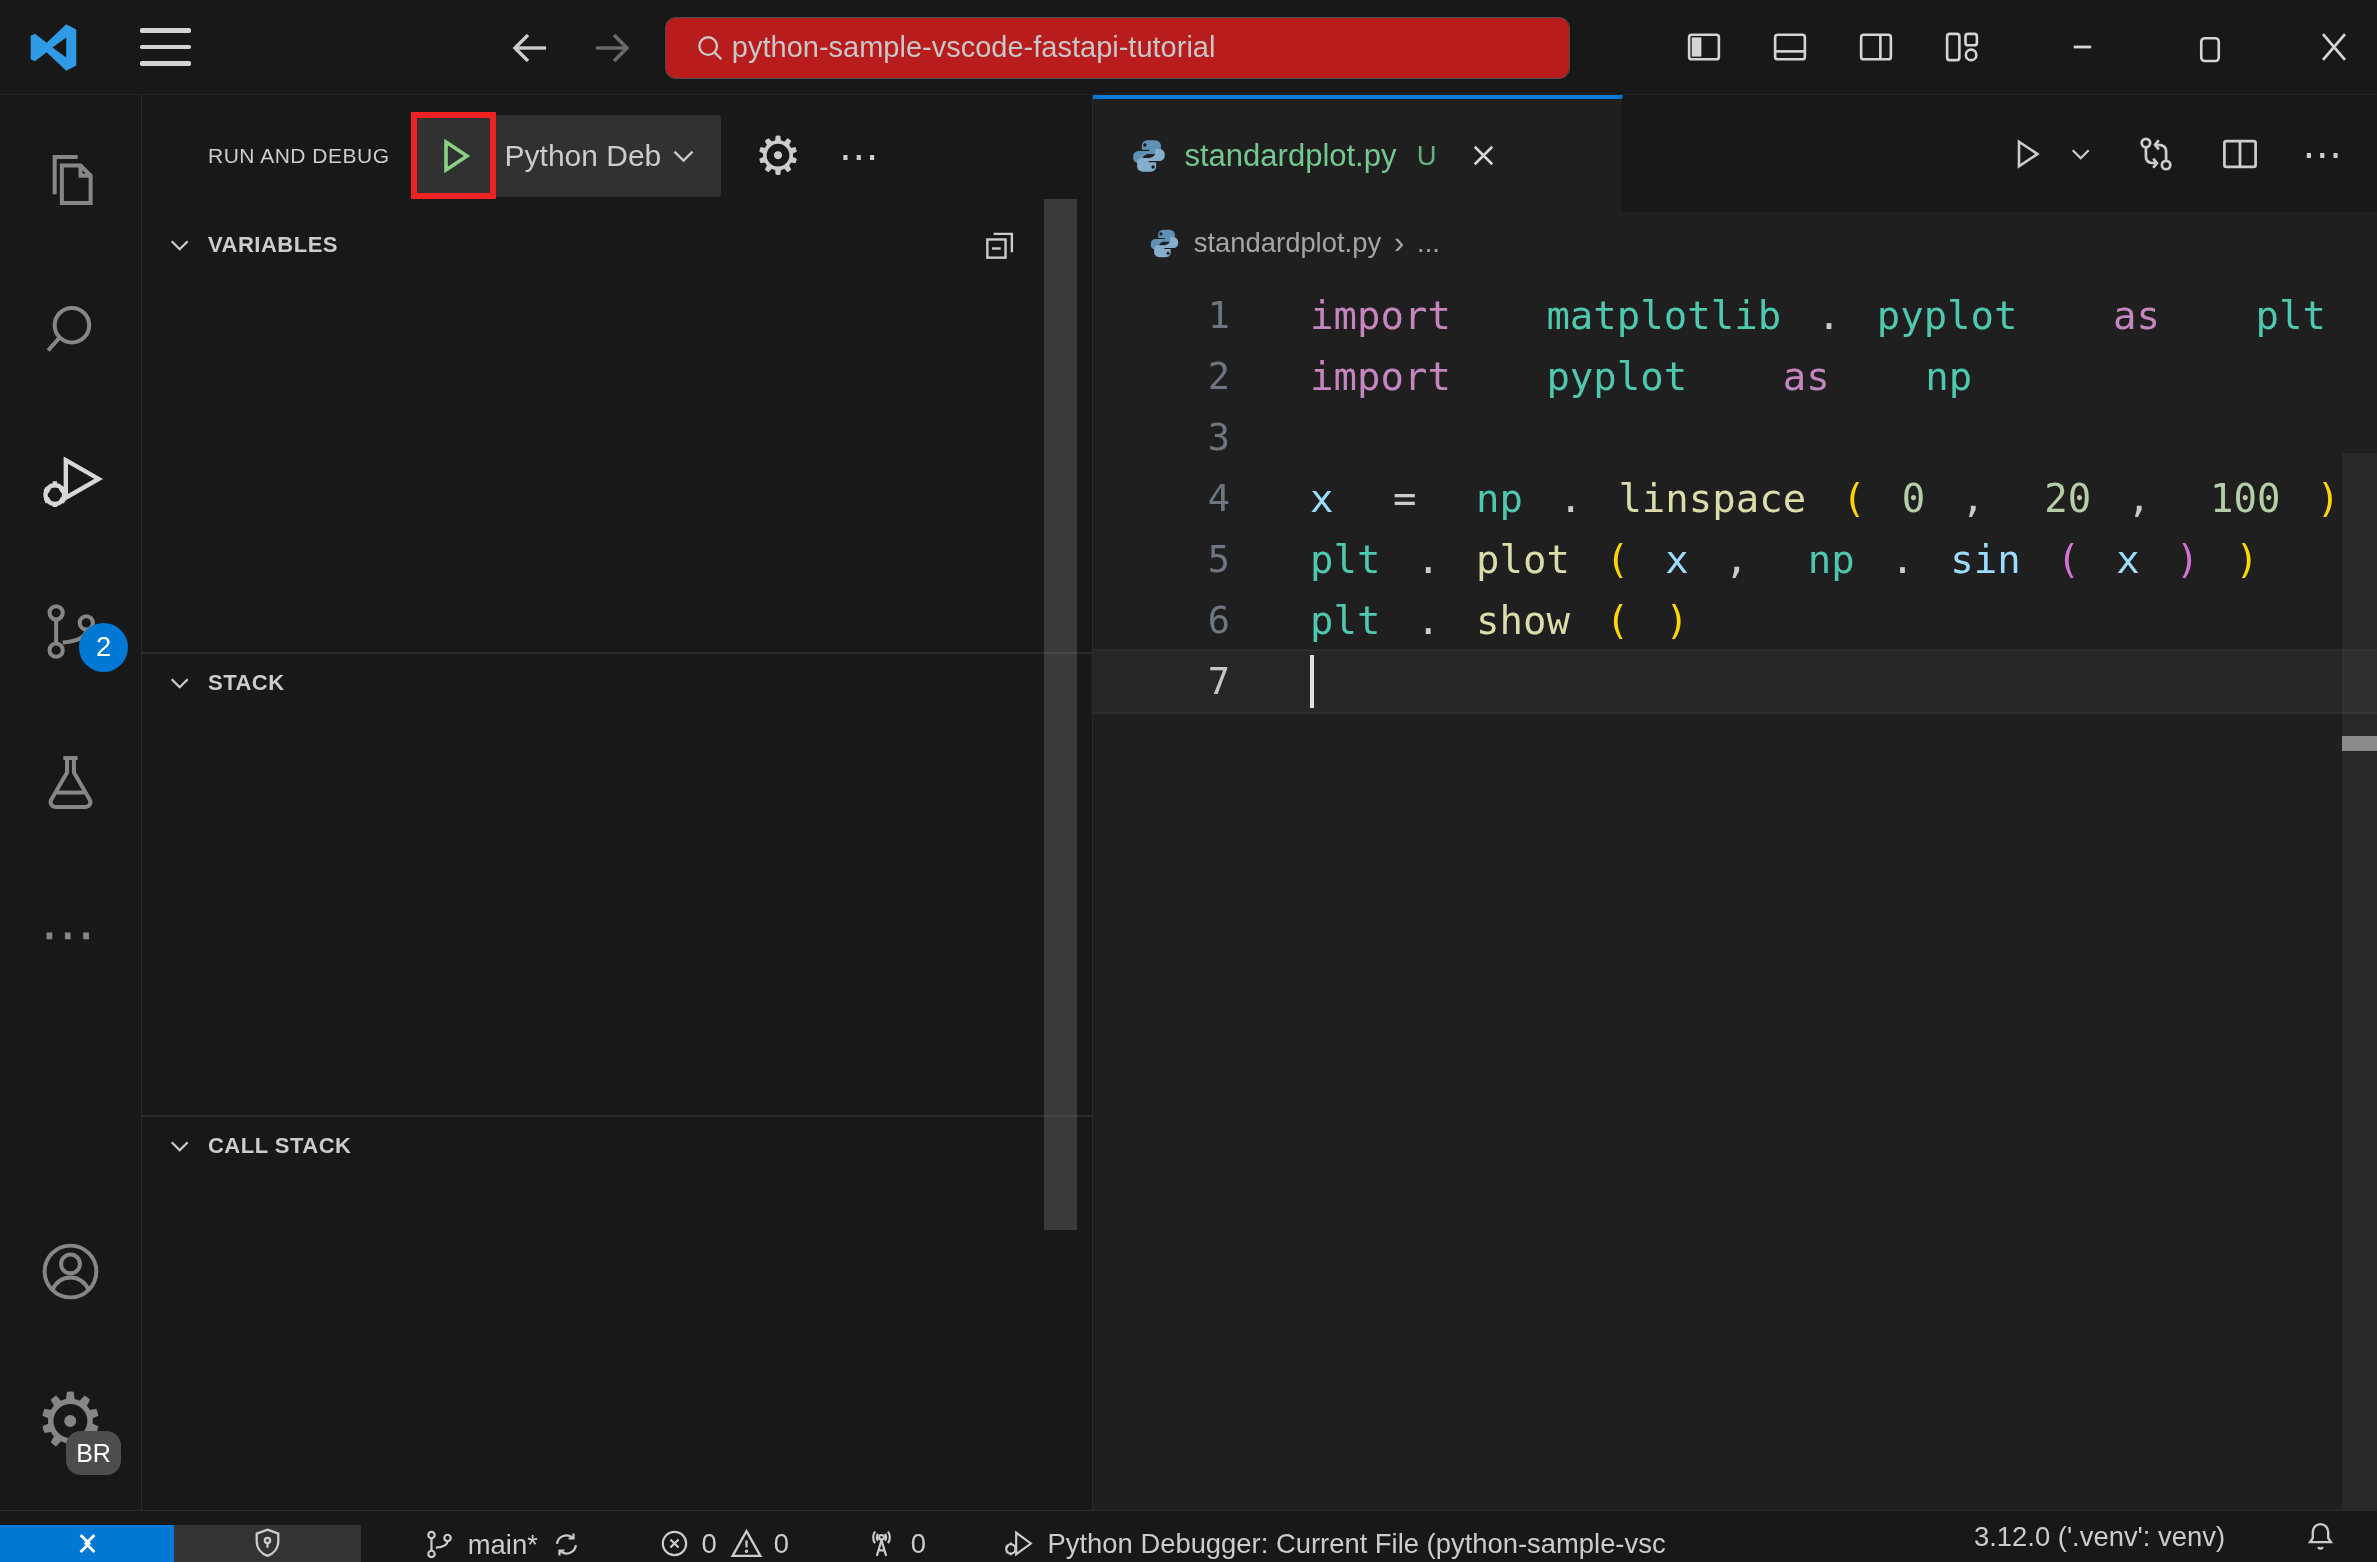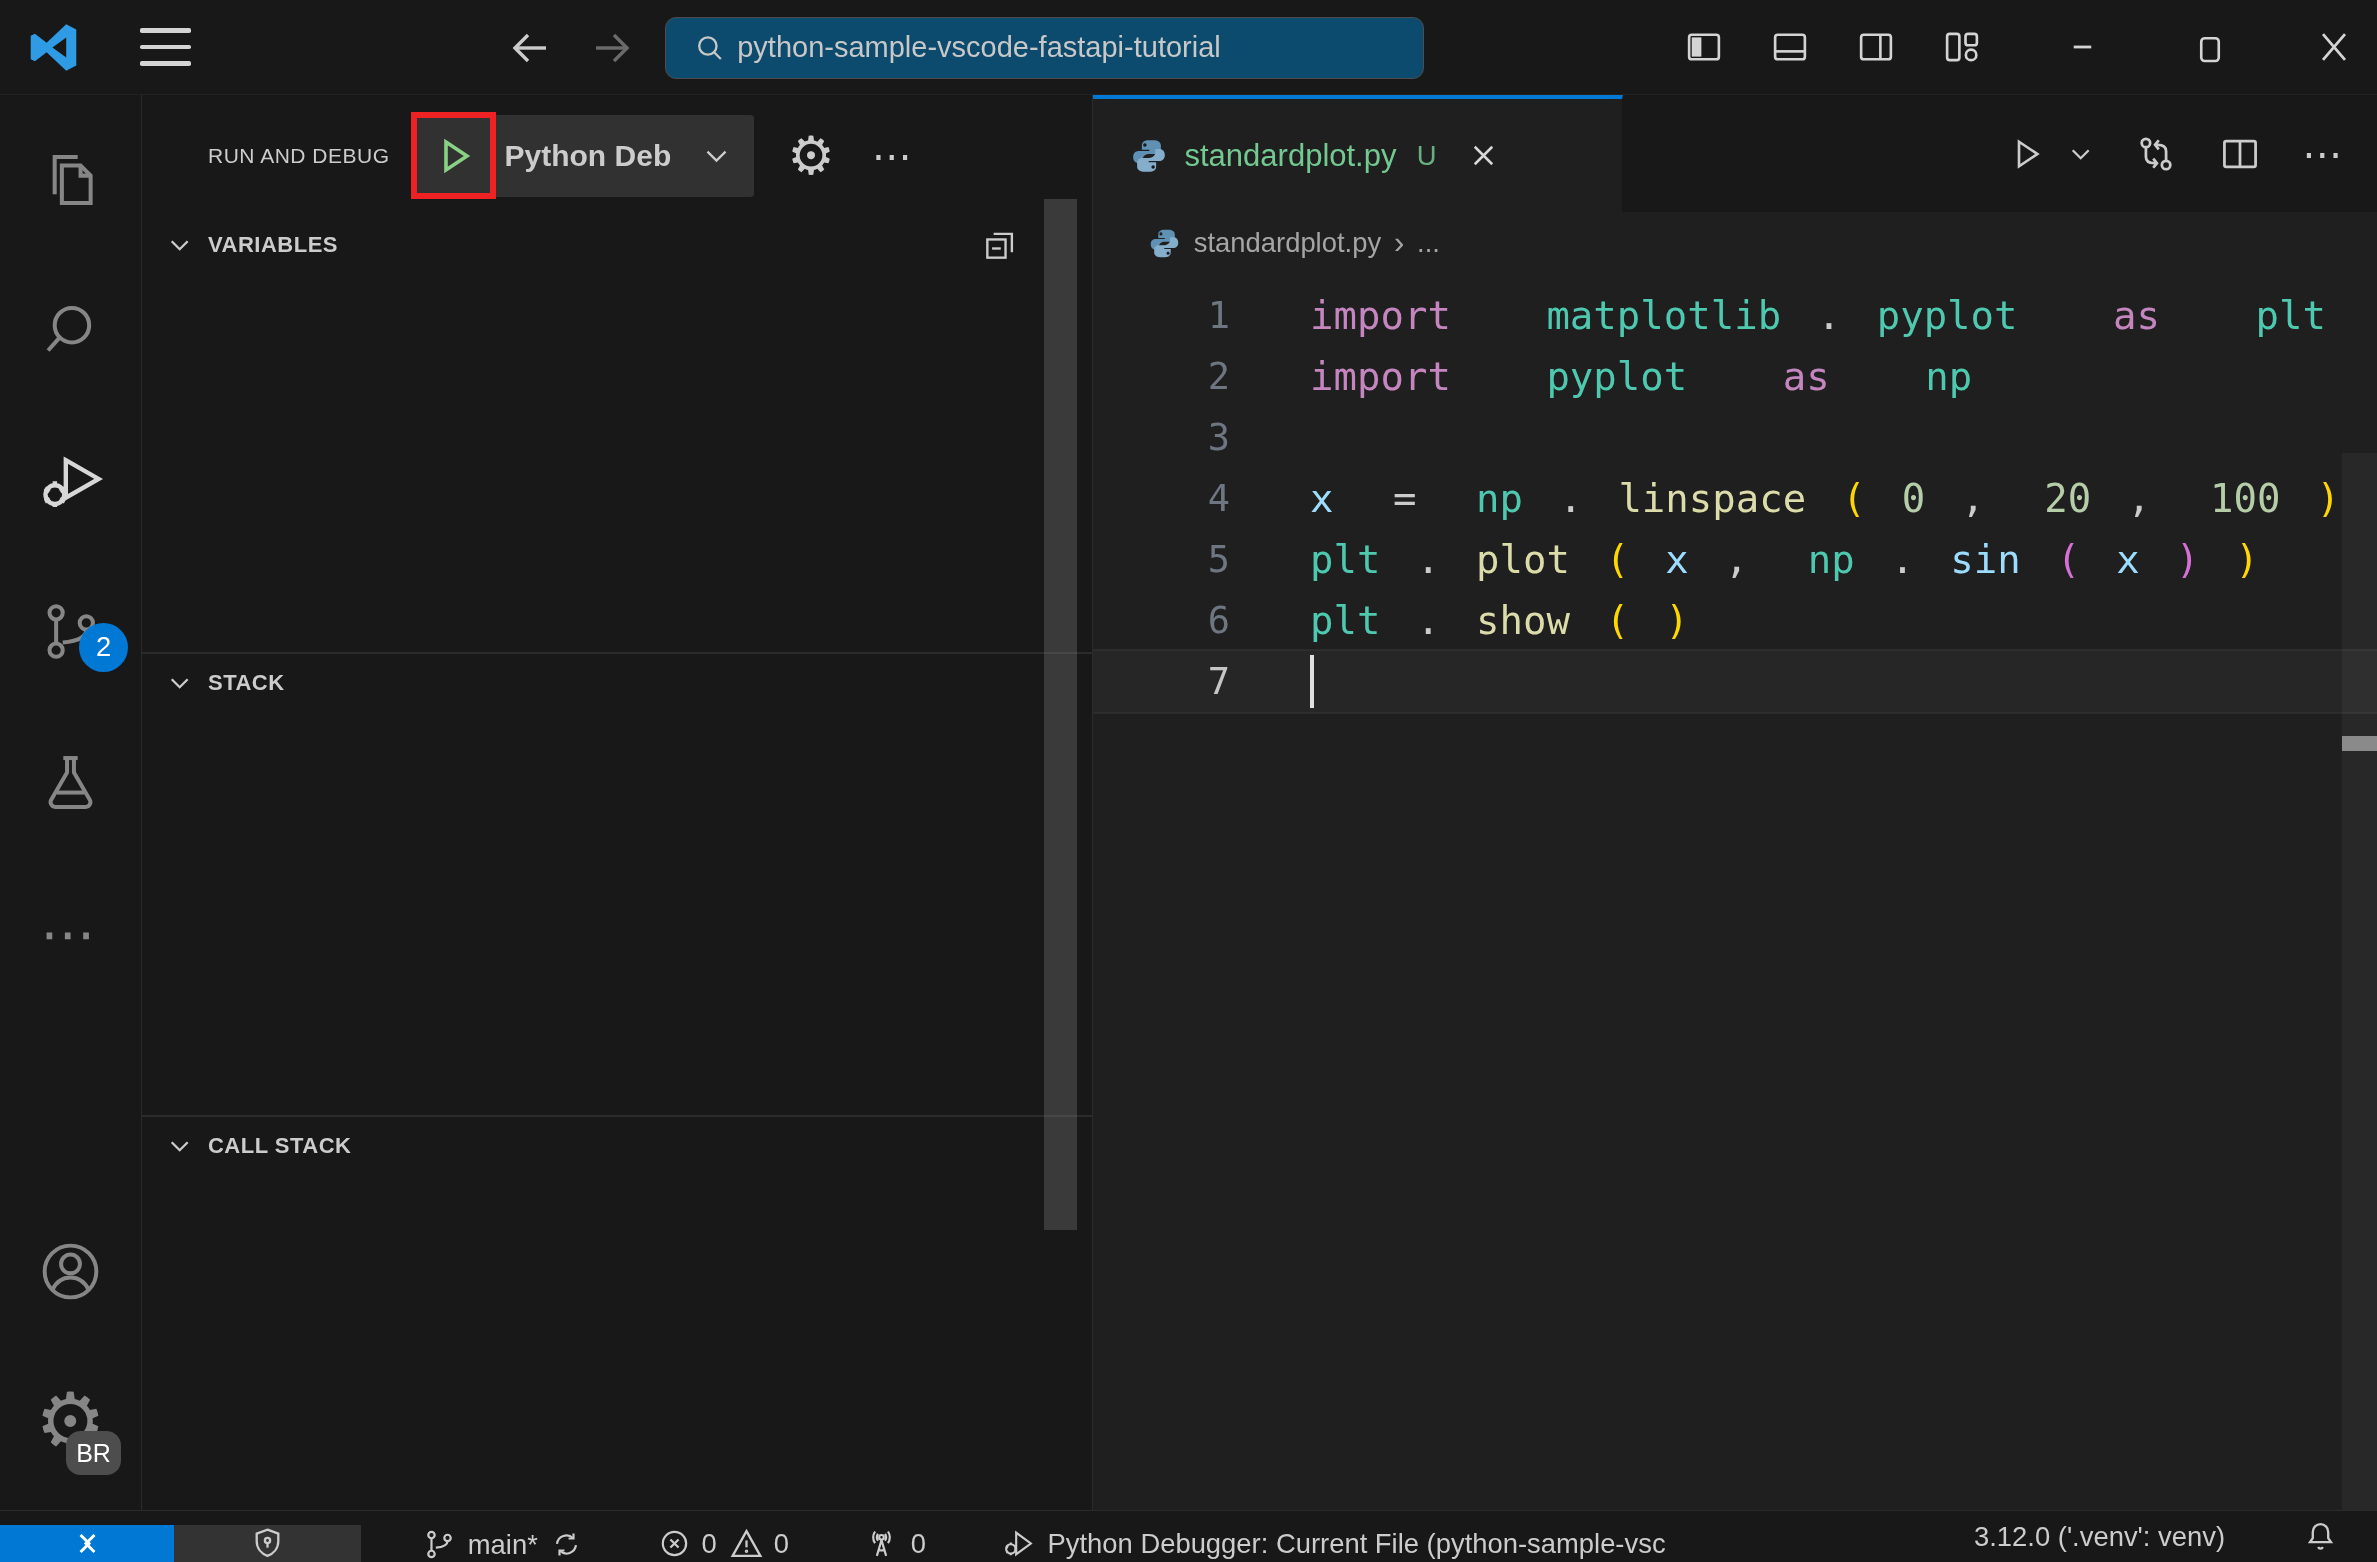--- a/index.html
+++ b/index.html
@@ -9,22 +9,22 @@
 
   
   .titlebar { height:95px; flex:0 0 95px; background:#181818; position:relative;
     display:flex; align-items:center; border-bottom:1.8px solid #222222; }
   .tb-left { display:flex; align-items:center; gap:60px; padding-left:27.4px; }
   .vscode-logo { width:53px; height:53px; }
   .hamburger { width:51px; display:flex; flex-direction:column; gap:12px; cursor:pointer; }
   .hamburger span { display:block; height:4.6px; background:#d4d4d4; border-radius:1.8px; }
   .tb-center { position:absolute; left:501px; top:0; height:95px; display:flex; align-items:center; gap:24px; }
   .nav-arrow { width:58px; height:58px; display:flex; align-items:center; justify-content:center; }
-  .searchbox { width:759px; height:62px; background:#0c4a6e; border:1.8px solid #4d4d4d; border-radius:11px;
-    display:flex; align-items:center; gap:11px; padding:0 25.6px; }
+  .searchbox { width:905px; height:62px; background:#b91c1c; border:1.8px solid #4d4d4d; border-radius:11px;
+    display:flex; align-items:center; gap:5px; padding:0 25.6px; }
   .searchbox input { background:transparent; border:none; outline:none; color:#c8c8c8;
     font-size:29px; font-family:"Liberation Sans",sans-serif; width:100%; }
   .tb-right { margin-left:auto; display:flex; align-items:center; height:95px; }
   .tb-btn { width:86px; height:95px; display:flex; align-items:center; justify-content:center; }
   .tb-btn.gap { margin-left:38px; }
 
   
   .main { flex:1; display:flex; min-height:0; }
 
   
@@ -42,21 +42,21 @@
   .glyph-dots-v { font-size:55px; letter-spacing:5.5px; color:#868686; }
 
   
   .sidebar { width:951px; flex:0 0 951px; background:#181818; position:relative;
     border-right:1.8px solid #2b2b2b; display:flex; flex-direction:column; }
   .sb-header { height:121px; flex:0 0 121px; display:flex; align-items:center; padding:0 40px 0 66px; }
   .sb-title { font-size:21px; letter-spacing:0.5px; color:#cccccc; white-space:nowrap; }
   .debug-launcher { display:flex; align-items:stretch; height:82px; margin-left:24px; background:#313131; border-radius:3.7px; }
   .play-wrap { width:80px; display:flex; align-items:center; justify-content:center; position:relative; }
   .annotation-box { position:absolute; inset:-2.7px; border:6.4px solid #ee2222; pointer-events:none; }
-  .cfg-dropdown { display:flex; align-items:center; gap:30px; padding:0 22px 0 11px;font-weight:bold; }
+  .cfg-dropdown { display:flex; align-items:center; gap:7px; padding:0 22px 0 11px; }
   .cfg-label { font-size:30px; color:#cccccc; white-space:nowrap; }
   .sb-gear { margin-left:33px; font-size:53px; color:#cccccc; font-family:"DejaVu Sans",sans-serif; line-height:1; }
   .sb-dots { margin-left:37px; font-size:40px; color:#cccccc; letter-spacing:3.7px; }
   .section-hdr { height:58px; display:flex; align-items:center; gap:14.6px; padding-left:24px; }
   .section-hdr .lbl { font-size:22px; font-weight:bold; color:#cccccc; letter-spacing:0.5px; }
   .section-hdr .hdr-actions { margin-left:auto; margin-right:73px; color:#cccccc; }
   .sb-spacer-1 { height:378px; }
   .sb-spacer-2 { height:403px; }
   .divider { height:1.8px; background:#2b2b2b; }
   .sb-scrollbar { position:absolute; top:104px; right:14.6px; width:33px; height:1031px;

